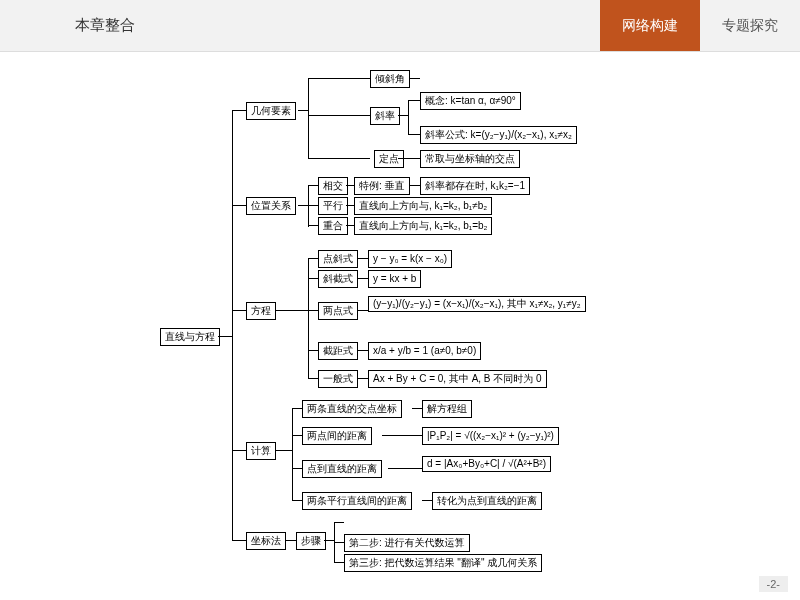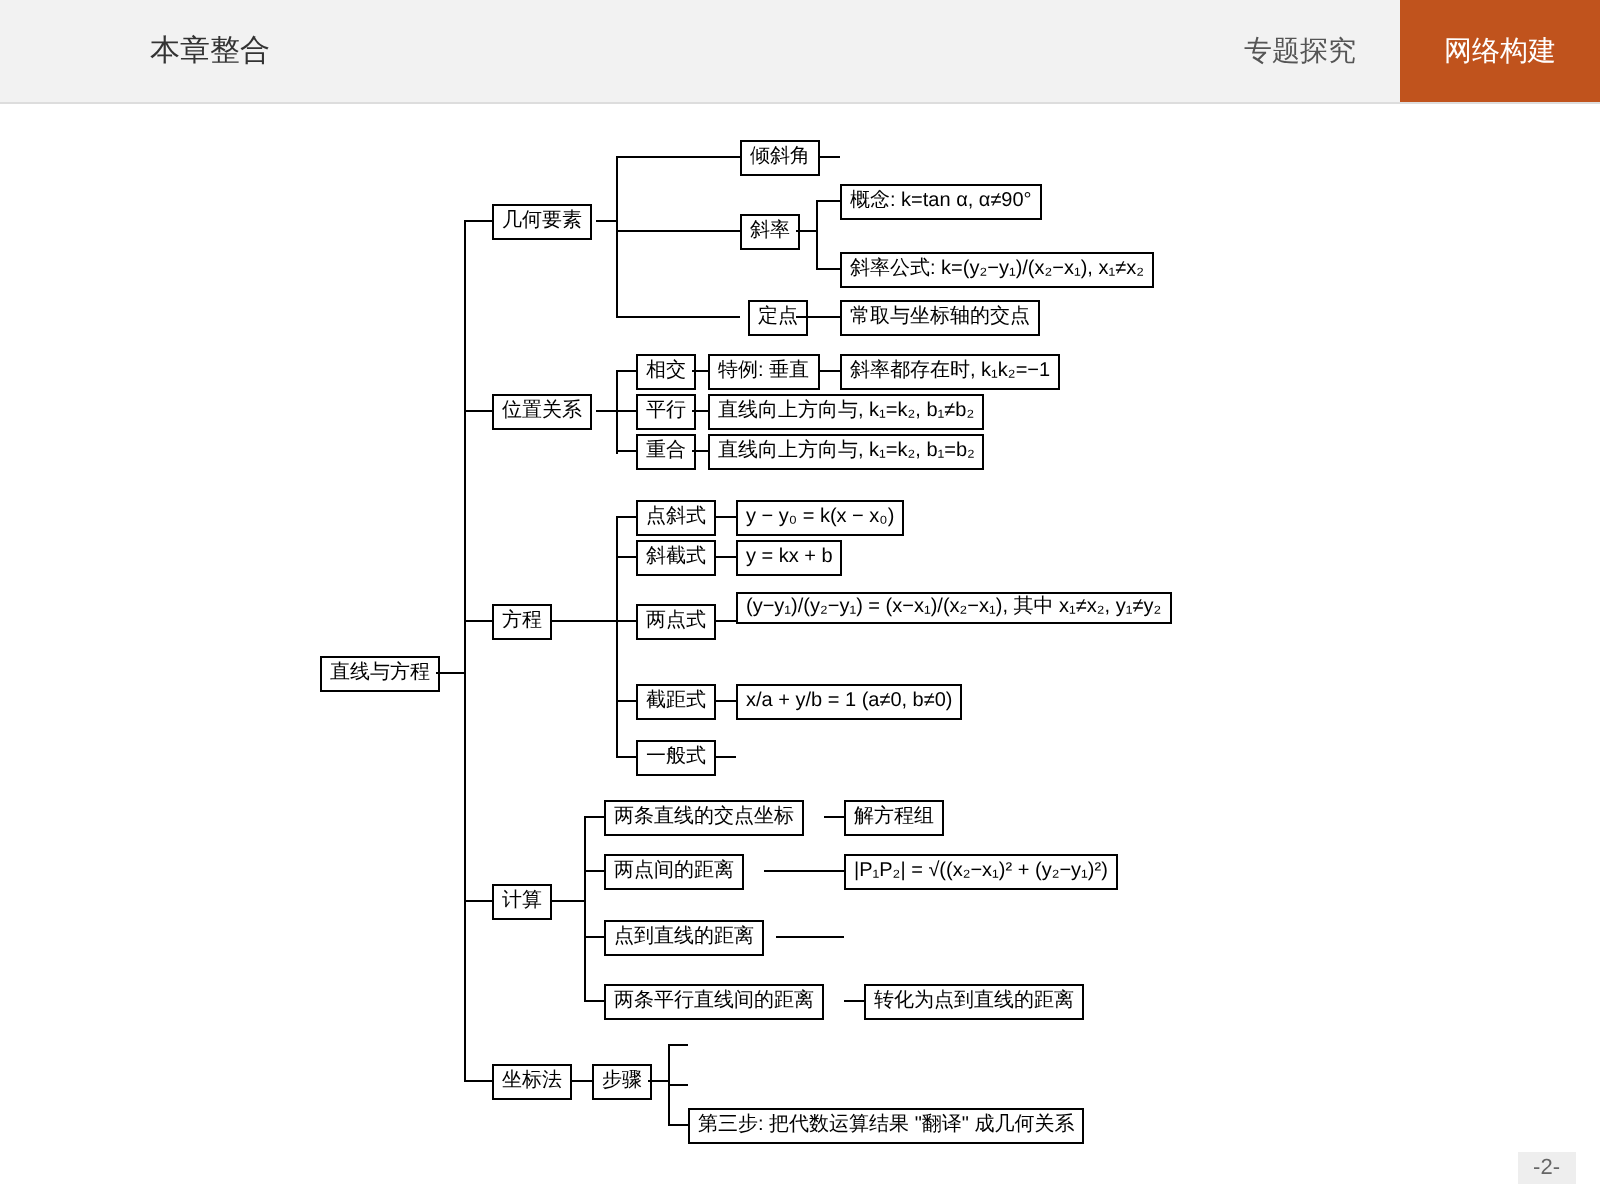--- a/index.html
+++ b/index.html
@@ -15,22 +15,22 @@
 .hl{height:1px}
 .vl{width:1px}
 .page-num{position:absolute;bottom:8px;right:12px;background:#eee;padding:2px 8px;font-size:11px;color:#666}
 </style>
 </head>
 <body>
 
 <div class="header">
   <div class="header-title">本章整合</div>
   <div class="header-spacer"></div>
+  <div class="tab active">网络构建</div>
   <div class="tab">专题探究</div>
-  <div class="tab active">网络构建</div>
 </div>
 
 <div class="diagram">
 
 <div class="box" style="left:0;top:268px">直线与方程</div>
 <div class="line hl" style="left:58px;top:276px;width:14px"></div>
 <div class="line vl" style="left:72px;top:50px;height:430px"></div>
 
 <div class="line hl" style="left:72px;top:50px;width:14px"></div>
 <div class="box" style="left:86px;top:42px">几何要素</div>
@@ -98,51 +98,54 @@
 <div class="box" style="left:208px;top:236px;line-height:12px">(y−y₁)/(y₂−y₁) = (x−x₁)/(x₂−x₁), 其中 x₁≠x₂, y₁≠y₂</div>
 
 <div class="line hl" style="left:148px;top:290px;width:10px"></div>
 <div class="box" style="left:158px;top:282px">截距式</div>
 <div class="line hl" style="left:198px;top:290px;width:10px"></div>
 <div class="box" style="left:208px;top:282px">x/a + y/b = 1 (a≠0, b≠0)</div>
 
 <div class="line hl" style="left:148px;top:318px;width:10px"></div>
 <div class="box" style="left:158px;top:310px">一般式</div>
 <div class="line hl" style="left:198px;top:318px;width:10px"></div>
+<div class="box" style="left:208px;top:310px">Ax + By + C = 0, 其中 A, B 不同时为 0</div>
 
 <div class="line hl" style="left:72px;top:390px;width:14px"></div>
 <div class="box" style="left:86px;top:382px">计算</div>
 <div class="line hl" style="left:116px;top:390px;width:16px"></div>
 <div class="line vl" style="left:132px;top:348px;height:92px"></div>
 
 <div class="line hl" style="left:132px;top:348px;width:10px"></div>
 <div class="box" style="left:142px;top:340px">两条直线的交点坐标</div>
 <div class="line hl" style="left:252px;top:348px;width:10px"></div>
 <div class="box" style="left:262px;top:340px">解方程组</div>
 
 <div class="line hl" style="left:132px;top:375px;width:10px"></div>
 <div class="box" style="left:142px;top:367px">两点间的距离</div>
 <div class="line hl" style="left:222px;top:375px;width:40px"></div>
 <div class="box" style="left:262px;top:367px">|P₁P₂| = √((x₂−x₁)² + (y₂−y₁)²)</div>
 
 <div class="line hl" style="left:132px;top:408px;width:10px"></div>
 <div class="box" style="left:142px;top:400px">点到直线的距离</div>
 <div class="line hl" style="left:228px;top:408px;width:34px"></div>
+<div class="box" style="left:262px;top:396px;line-height:12px">d = |Ax₀+By₀+C| / √(A²+B²)</div>
 
 <div class="line hl" style="left:132px;top:440px;width:10px"></div>
 <div class="box" style="left:142px;top:432px">两条平行直线间的距离</div>
 <div class="line hl" style="left:262px;top:440px;width:10px"></div>
 <div class="box" style="left:272px;top:432px">转化为点到直线的距离</div>
 
 <div class="line hl" style="left:72px;top:480px;width:14px"></div>
 <div class="box" style="left:86px;top:472px">坐标法</div>
 <div class="line hl" style="left:126px;top:480px;width:10px"></div>
 <div class="box" style="left:136px;top:472px">步骤</div>
 <div class="line hl" style="left:164px;top:480px;width:10px"></div>
 <div class="line vl" style="left:174px;top:462px;height:40px"></div>
 <div class="line hl" style="left:174px;top:462px;width:10px"></div>
 <div class="line hl" style="left:174px;top:482px;width:10px"></div>
+<div class="box" style="left:184px;top:474px">第二步: 进行有关代数运算</div>
 <div class="line hl" style="left:174px;top:502px;width:10px"></div>
 <div class="box" style="left:184px;top:494px">第三步: 把代数运算结果 "翻译" 成几何关系</div>
 
 </div>
 
 <div class="page-num">-2-</div>
 
 </body></html>

